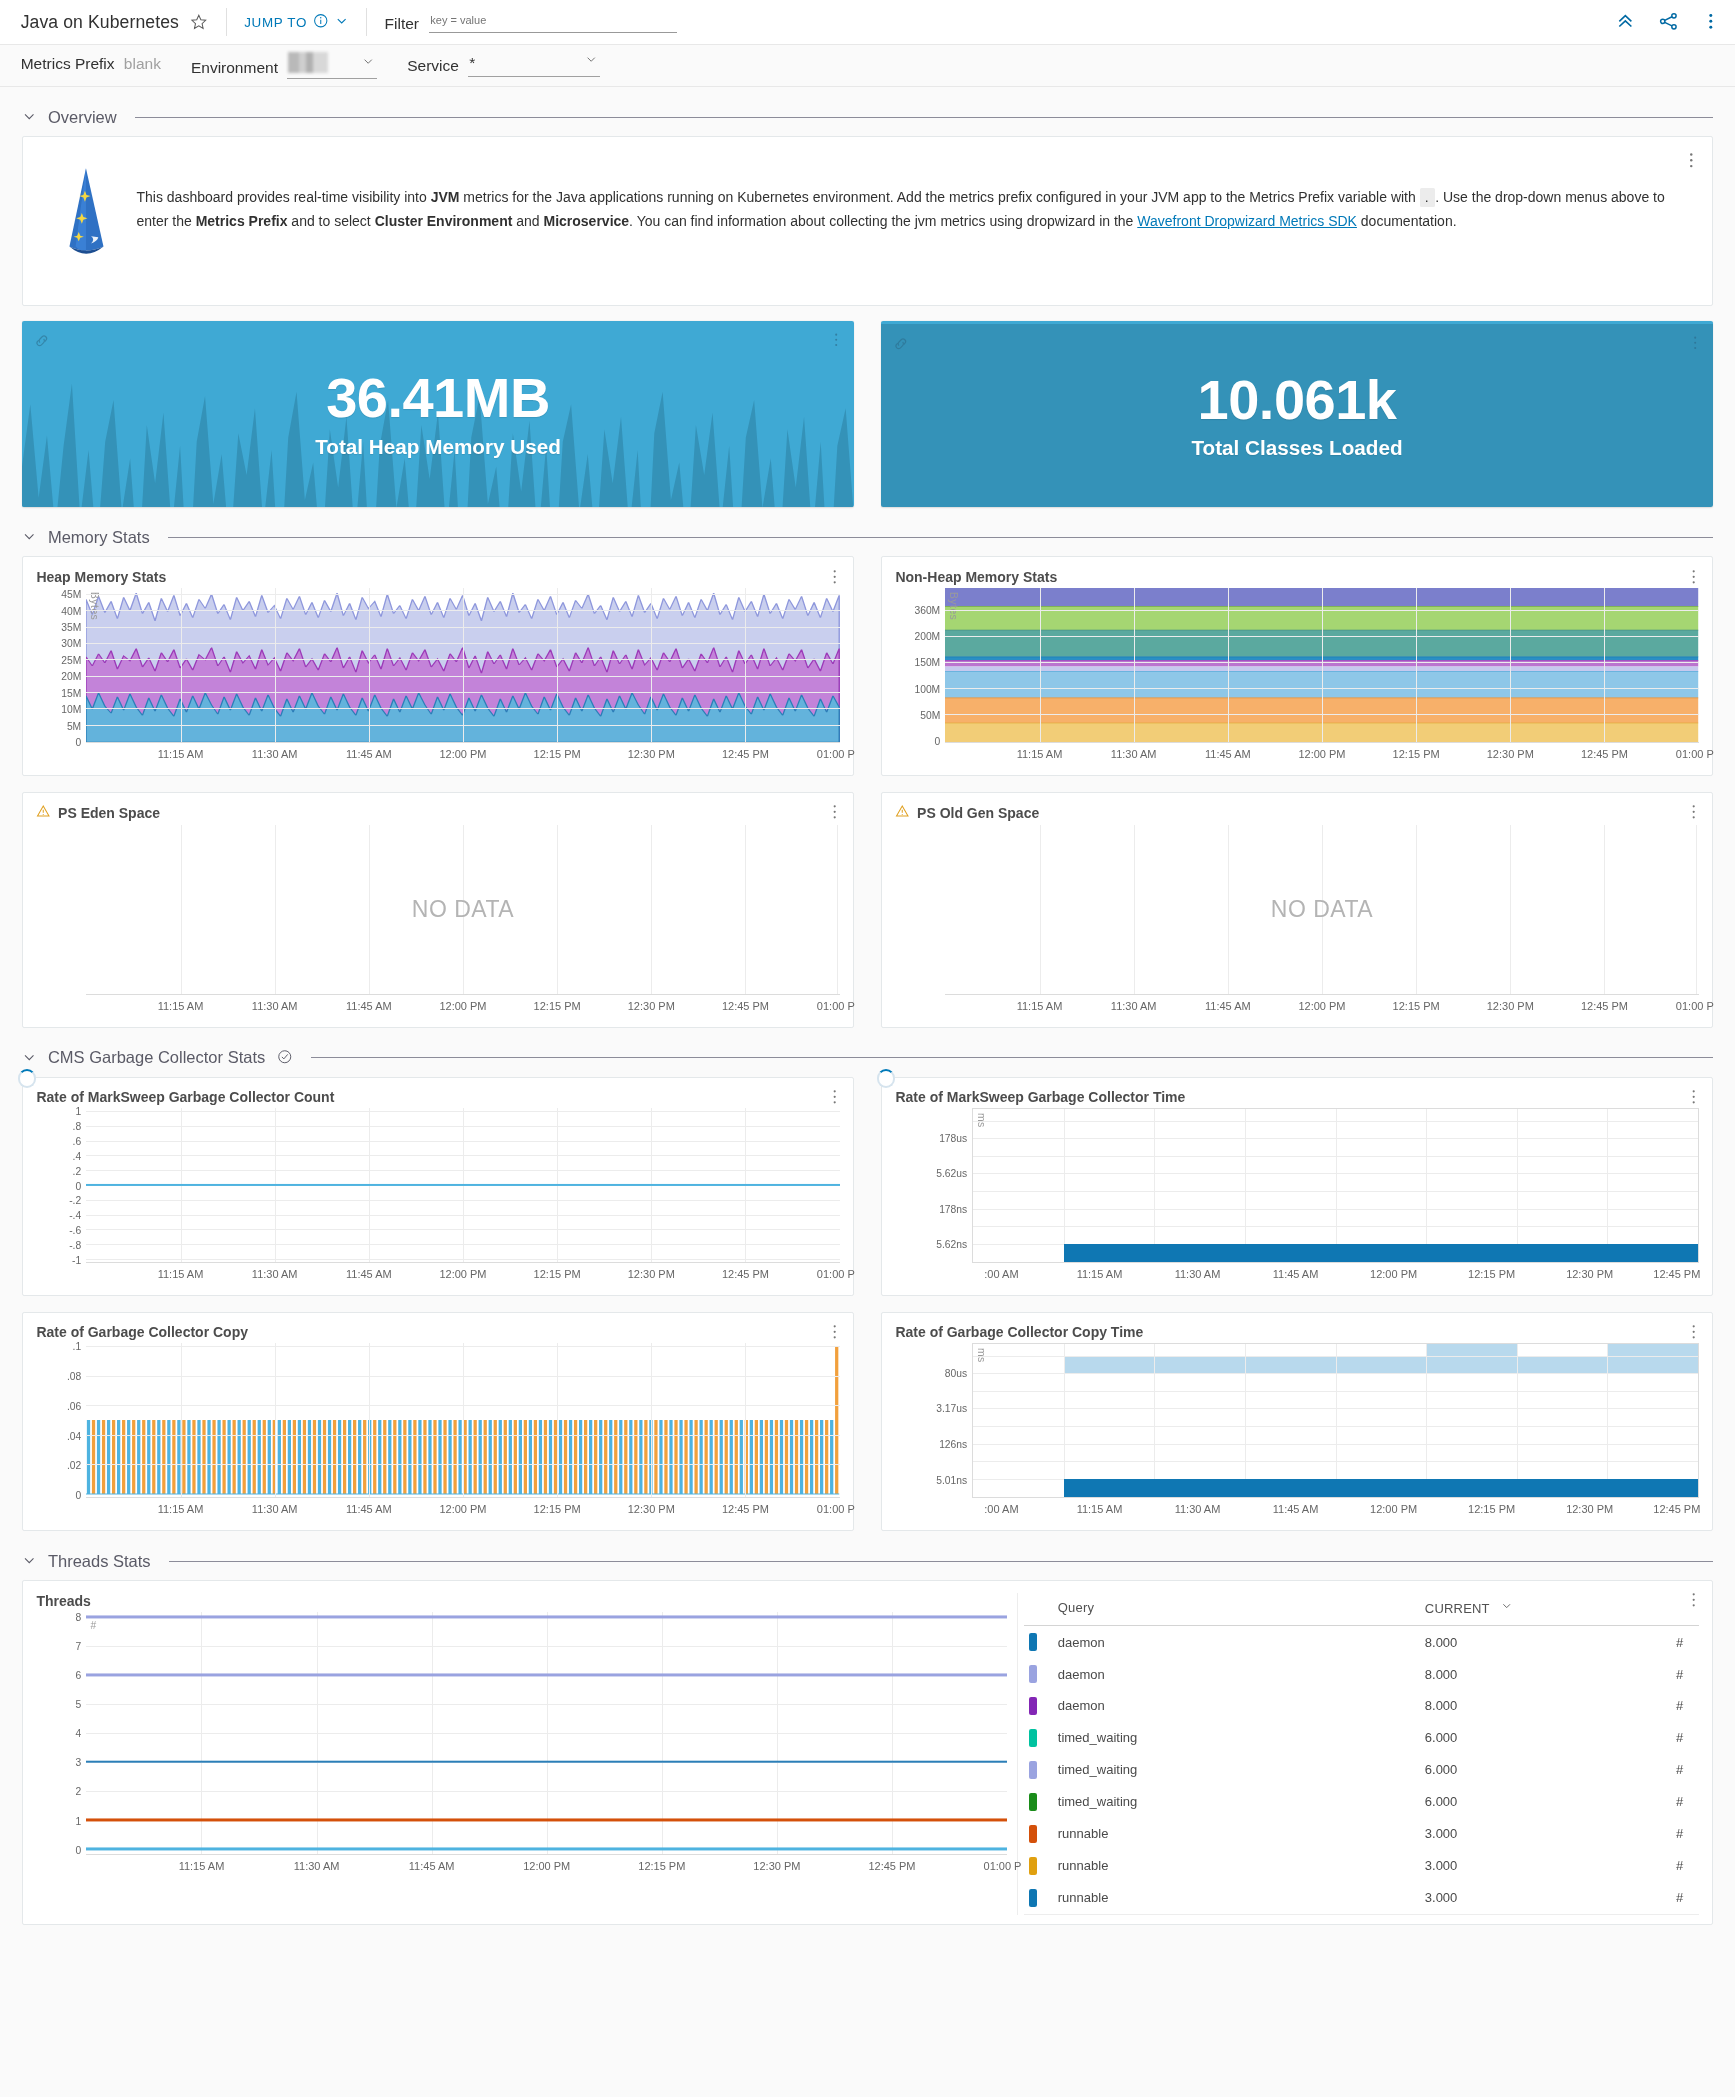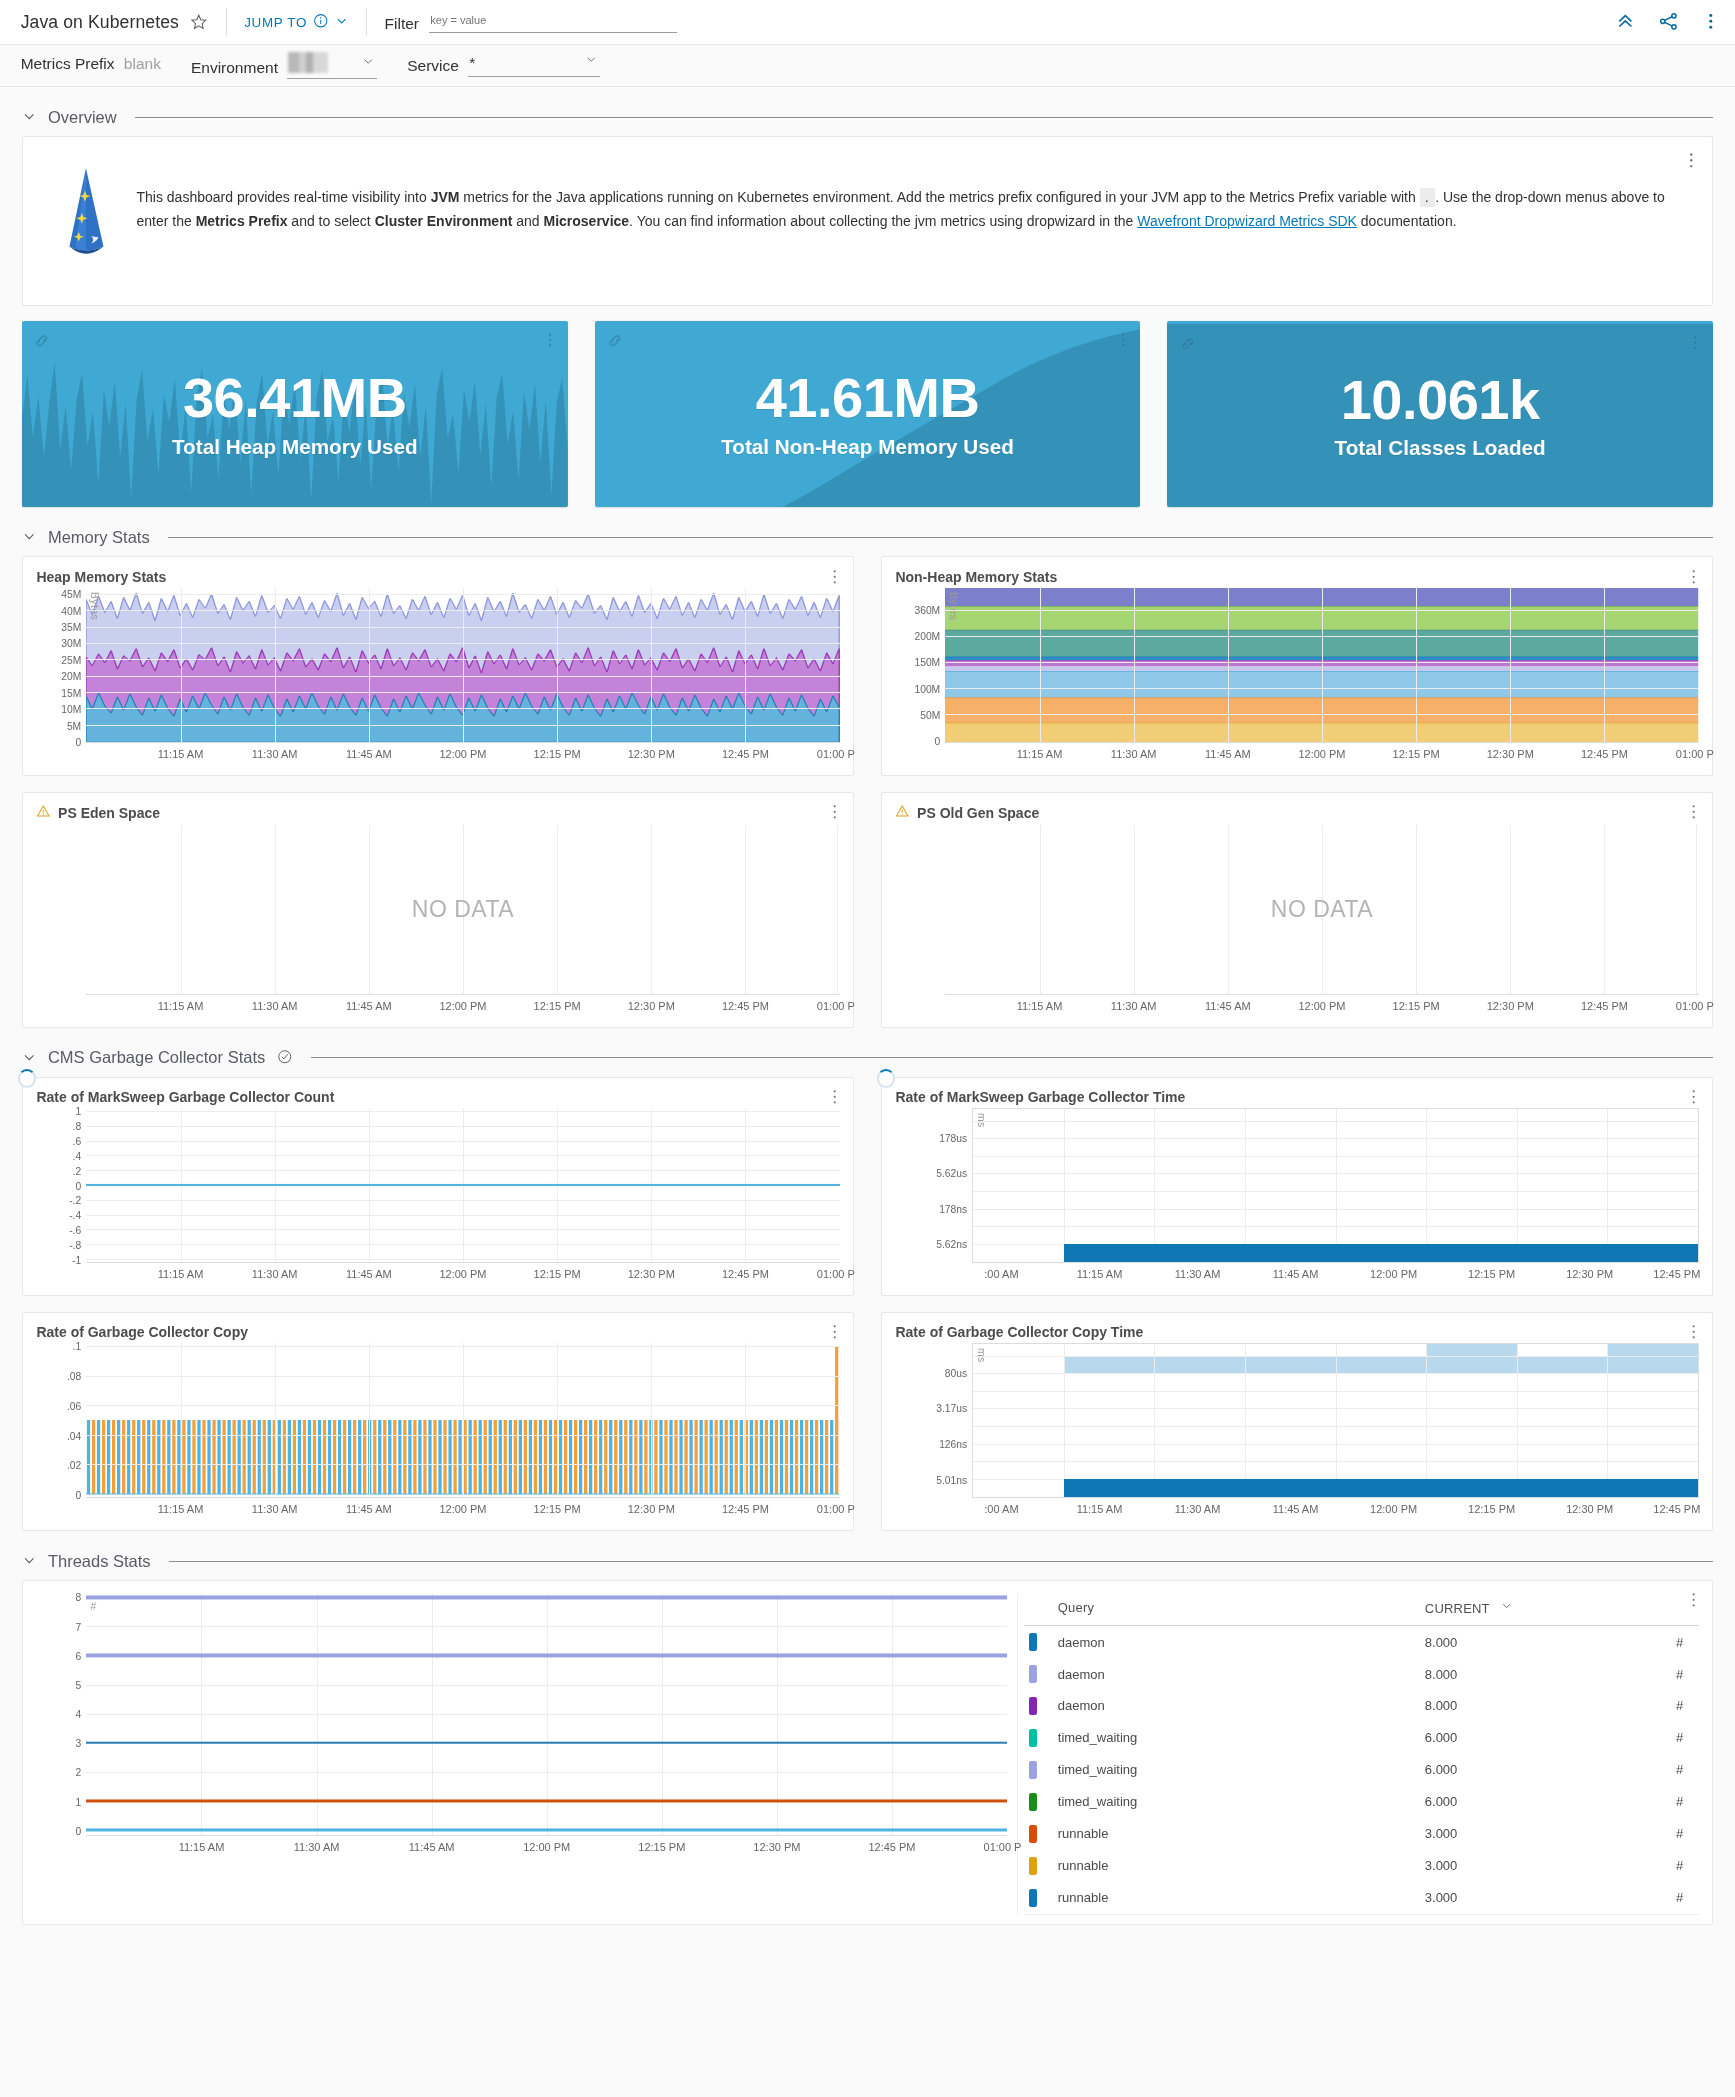--- a/index.html
+++ b/index.html
@@ -371,40 +371,20 @@
       <svg width="12.4" height="17.6" viewBox="0 0 24 32" fill="#2c6e8e">
           <circle cx="12" cy="6" r="2"></circle>
           <circle cx="12" cy="16" r="2"></circle>
           <circle cx="12" cy="26" r="2"></circle>
         </svg>
     </span>
     <div class="kpi-value">36.41MB</div>
     <div class="kpi-label">Total Heap Memory Used</div>
   </div>
 
-  <div class="kpi" style="background:#3fa9d4">
-    <svg class="spark" viewBox="0 0 400 180" preserveAspectRatio="none">
-      <path fill="#3492b8" d="M0,178 C60,172 120,150 180,112 C230,82 270,60 300,42 C330,26 360,14 400,6 L400,180 L0,180 Z"></path>
-    </svg>
-    <span class="kpi-link">
-      <svg width="17.6" height="17.6" viewBox="0 0 24 24" fill="none" stroke="#2b6a88" stroke-width="1.6">
-        <path d="M9.5 14.5a3.5 3.5 0 0 1 0-5l3-3a3.5 3.5 0 0 1 5 5l-1.5 1.5"></path>
-        <path d="M14.5 9.5a3.5 3.5 0 0 1 0 5l-3 3a3.5 3.5 0 0 1-5-5l1.5-1.5"></path>
-      </svg>
-    </span>
-    <span class="kpi-kebab">
-      <svg width="12.4" height="17.6" viewBox="0 0 24 32" fill="#2c6e8e">
-          <circle cx="12" cy="6" r="2"></circle>
-          <circle cx="12" cy="16" r="2"></circle>
-          <circle cx="12" cy="26" r="2"></circle>
-        </svg>
-    </span>
-    <div class="kpi-value">41.61MB</div>
-    <div class="kpi-label">Total Non-Heap Memory Used</div>
-  </div>
 
 
   <div class="kpi" style="background:#3492b8; border-top:3.1px solid #3fa9d4">
     <span class="kpi-link">
       <svg width="17.6" height="17.6" viewBox="0 0 24 24" fill="none" stroke="#2b6a88" stroke-width="1.6">
         <path d="M9.5 14.5a3.5 3.5 0 0 1 0-5l3-3a3.5 3.5 0 0 1 5 5l-1.5 1.5"></path>
         <path d="M14.5 9.5a3.5 3.5 0 0 1 0 5l-3 3a3.5 3.5 0 0 1-5-5l1.5-1.5"></path>
       </svg>
     </span>
     <span class="kpi-kebab">
@@ -906,20 +886,21 @@
   <div class="panel threads-panel">
     <span class="panel-kebab">
       <svg width="13.4" height="17.6" viewBox="0 0 24 32" fill="#777">
           <circle cx="12" cy="6" r="2"></circle>
           <circle cx="12" cy="16" r="2"></circle>
           <circle cx="12" cy="26" r="2"></circle>
         </svg>
     </span>
 
     <div class="threads-left">
+      <div class="panel-title">Threads</div>
       <div class="plot" style="height:243px">
         <div class="yaxis">
           <span style="top:2%">8</span>
           <span style="top:14%">7</span>
           <span style="top:26%">6</span>
           <span style="top:38%">5</span>
           <span style="top:50%">4</span>
           <span style="top:62%">3</span>
           <span style="top:74%">2</span>
           <span style="top:86%">1</span>

